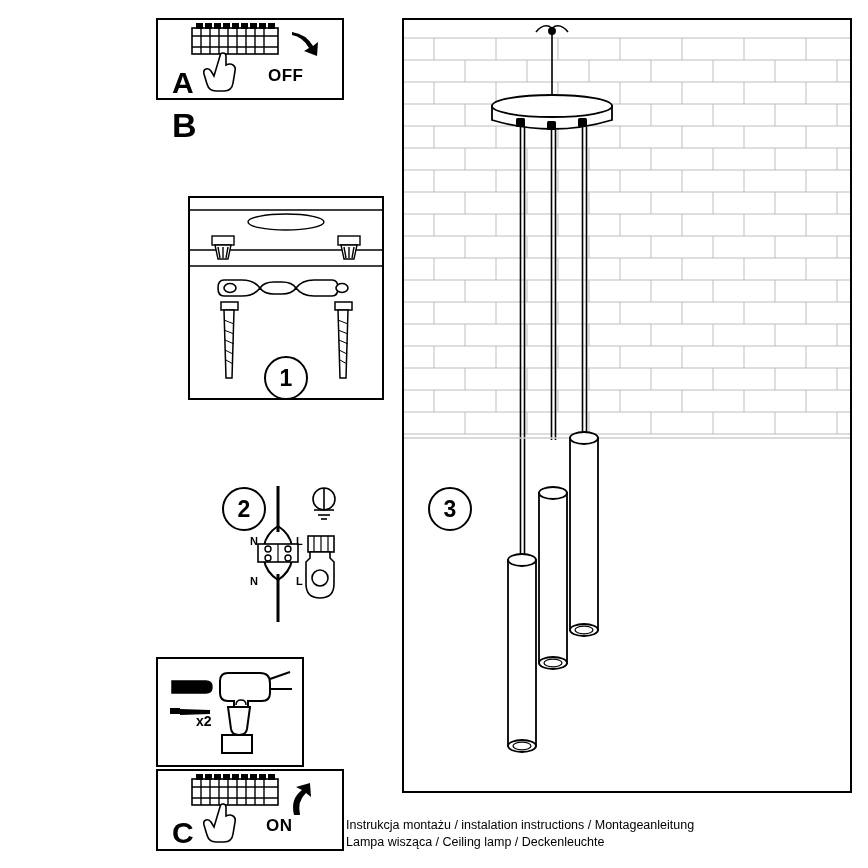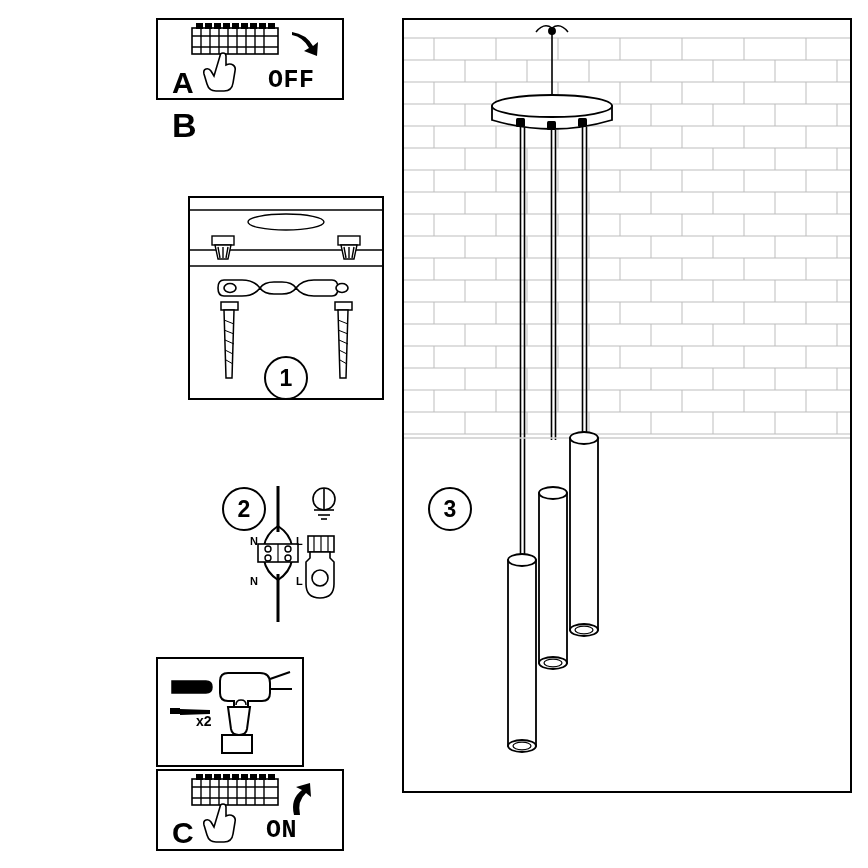--- a/index.html
+++ b/index.html
@@ -35,24 +35,23 @@
     position: absolute;
     font-size: 30px;
     font-weight: 700;
     font-family: "Liberation Sans", sans-serif;
     line-height: 1;
   }
   .letter.big { font-size: 34px; }
 
   .onoff {
     position: absolute;
-    font-size: 25px;
+    font-size: 17px;
     font-weight: 700;
     letter-spacing: 0.5px;
-    font-family: Liberation Mono, monospace;
   }
 
   .stepnum {
     position: absolute;
     width: 44px; height: 44px;
     border: 2px solid #000;
     border-radius: 50%;
     box-sizing: border-box;
     display: flex;
     align-items: center;
@@ -519,14 +518,18 @@
       <g stroke="#000" stroke-width="1.8" fill="#fff">
         <path d="M104 540 q14 -8 28 0 l0 186 q-14 9 -28 0 z"></path>
         <ellipse cx="118" cy="540" rx="14" ry="6"></ellipse>
         <ellipse cx="118" cy="726" rx="14" ry="6"></ellipse>
       </g>
       <ellipse cx="118" cy="726" rx="9" ry="3.8" fill="#fff" stroke="#000" stroke-width="1.2"></ellipse>
     </svg>
   </div>
   <div class="stepnum" style="left:428px; top:487px;">3</div>
 
+  <div class="caption" style="left:346px; top:817px; width:400px;">
+    <div>Instrukcja montażu / instalation instructions / Montageanleitung</div>
+    <div>Lampa wisząca / Ceiling lamp / Deckenleuchte</div>
+  </div>
 
 </div>
 
 </body></html>

